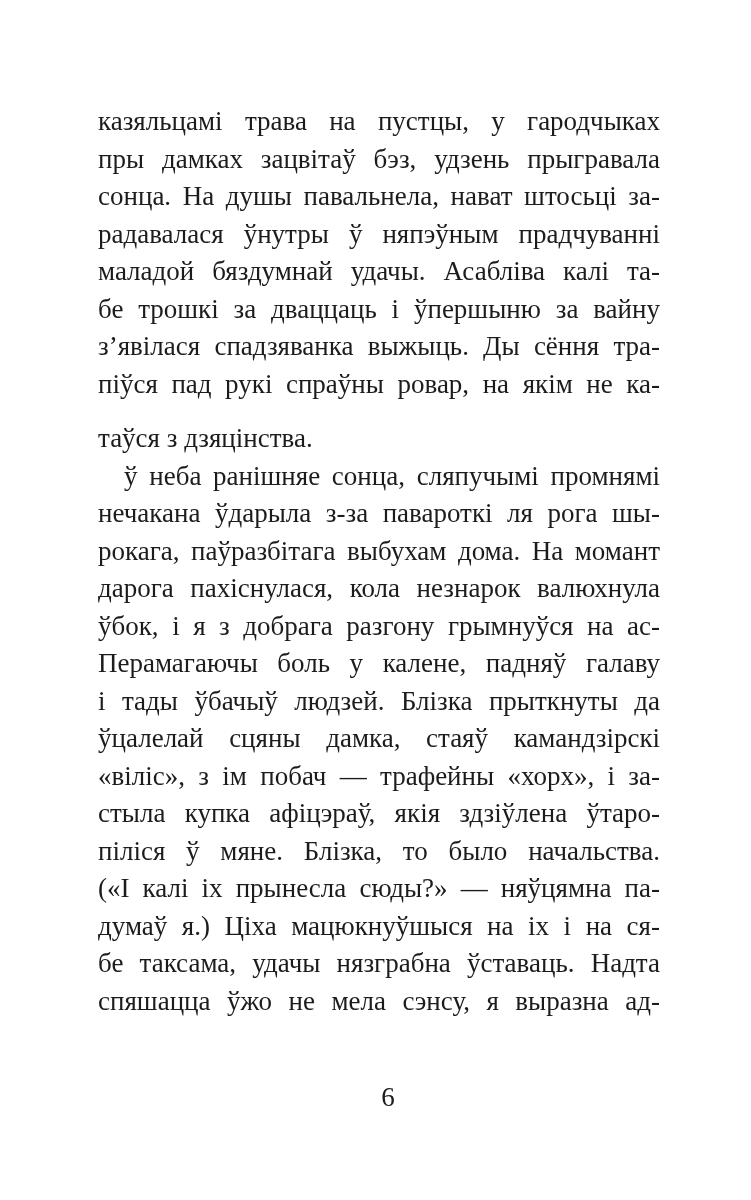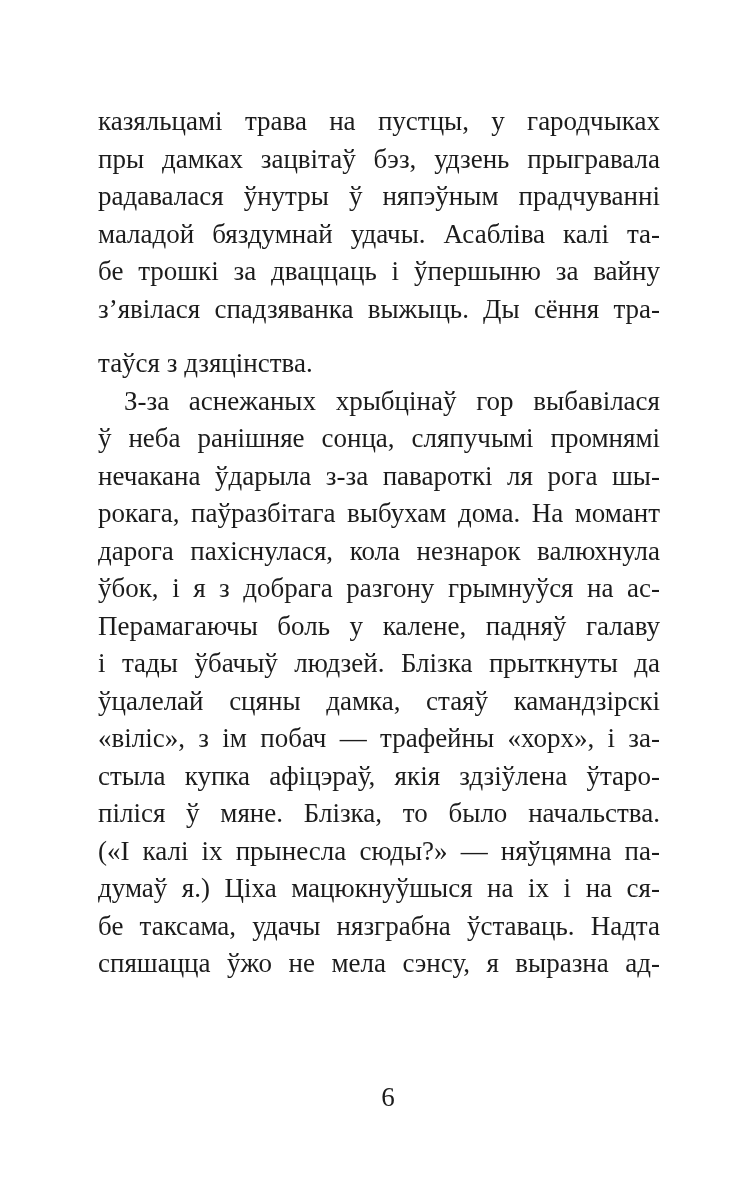--- a/index.html
+++ b/index.html
@@ -51,28 +51,29 @@
   }
 </style>
 </head>
 <body>
 
 <div class="book-page">
   <div class="text-block">
       <div class="paragraph">
         <div class="line">казяльцамі трава на пустцы, у гародчыках</div>
         <div class="line">пры дамках зацвітаў бэз, удзень прыгравала</div>
+        <div class="line">сонца. На душы павальнела, нават штосьці за-</div>
         <div class="line">радавалася ўнутры ў няпэўным прадчуванні</div>
         <div class="line">маладой бяздумнай удачы. Асабліва калі та-</div>
         <div class="line">бе трошкі за дваццаць і ўпершыню за вайну</div>
         <div class="line">з’явілася спадзяванка выжыць. Ды сёння тра-</div>
+        <div class="line">піўся пад рукі спраўны ровар, на якім не ка-</div>
         <div class="line flush-last">таўся з дзяцінства.</div>
       </div>
       <div class="paragraph indent">
-        <div class="line">З-за аснежаных хрыбцінаў гор выбавілася</div>
         <div class="line">ў неба ранішняе сонца, сляпучымі промнямі</div>
         <div class="line">нечакана ўдарыла з-за павароткі ля рога шы-</div>
         <div class="line">рокага, паўразбітага выбухам дома. На момант</div>
         <div class="line">дарога пахіснулася, кола незнарок валюхнула</div>
         <div class="line">ўбок, і я з добрага разгону грымнуўся на ас-</div>
         <div class="line">Перамагаючы боль у калене, падняў галаву</div>
         <div class="line">і тады ўбачыў людзей. Блізка прыткнуты да</div>
         <div class="line">ўцалелай сцяны дамка, стаяў камандзірскі</div>
         <div class="line">«віліс», з ім побач — трафейны «хорх», і за-</div>
         <div class="line">стыла купка афіцэраў, якія здзіўлена ўтаро-</div>

